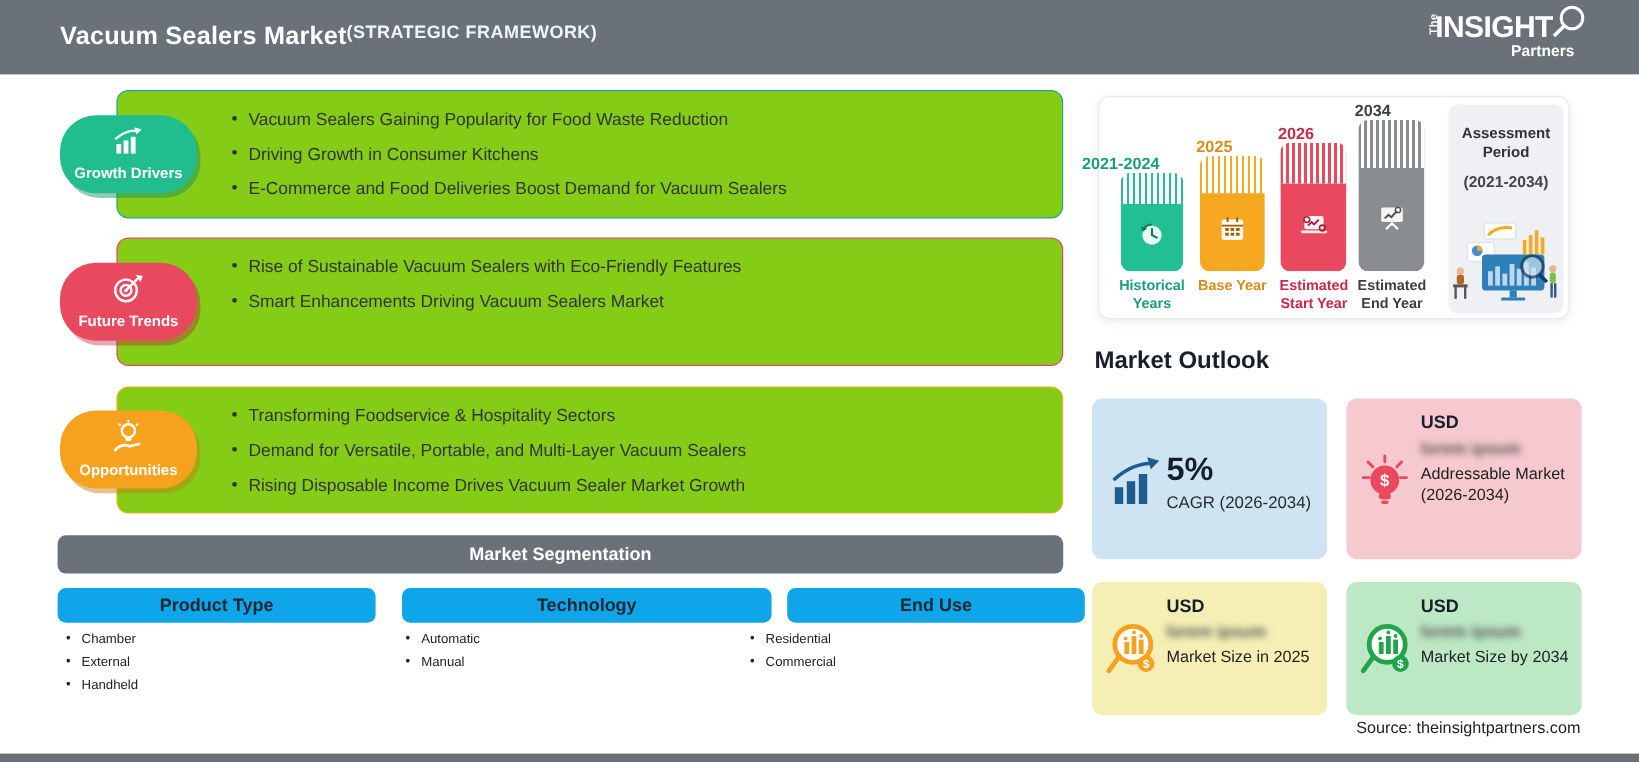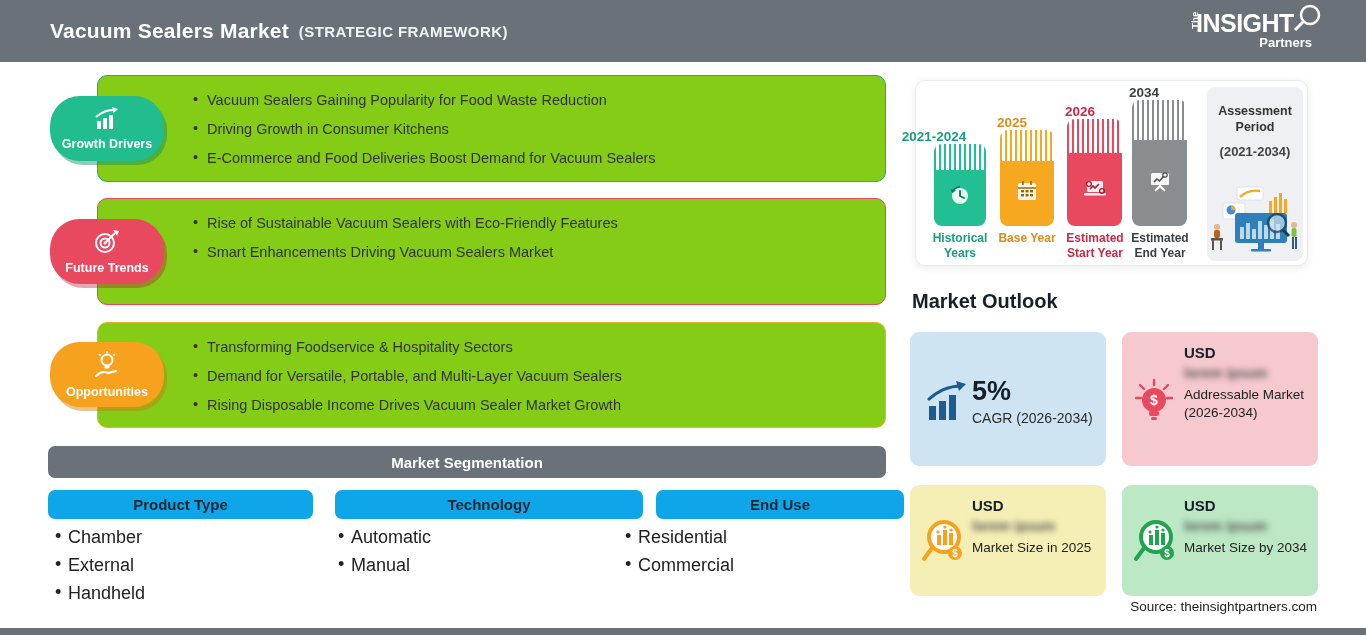--- a/index.html
+++ b/index.html
@@ -7,21 +7,21 @@
   body {
     font-family:"Liberation Sans","DejaVu Sans",sans-serif;
     background:#ffffff; position:relative; overflow:hidden;
   }
   
   .header {
     position:absolute; left:0; top:0; width:1366px; height:62px;
     background:#6a7179; display:flex; align-items:center; justify-content:space-between;
     padding:0 48px 0 50px;
   }
-  .title-wrap { display:flex; align-items:center; gap:10px; }
+  .title-wrap { display:flex; align-items:flex-start; }
   .title { color:#fff; font-size:21px; font-weight:700; letter-spacing:.2px; }
   .subtitle { color:#f2f4f6; font-size:15px; font-weight:600; letter-spacing:.4px; }
   .logo { position:relative; color:#fff; width:130px; height:48px; }
   .logo-the { position:absolute; left:-2px; top:8px; font-size:9px; font-weight:700; transform:rotate(-90deg); transform-origin:center; letter-spacing:.5px;}
   .logo-main { position:absolute; left:8px; top:2px; font-size:25px; font-weight:800; letter-spacing:-.5px; }
   .logo-sub { position:absolute; right:6px; top:28px; font-size:13px; font-weight:700; }
   .logo-glass { position:absolute; right:-6px; top:-4px; }
   
   .driver-box {
     position:absolute; left:97px; width:789px; height:107px;
@@ -44,21 +44,21 @@
     position:absolute; left:48px; top:446px; width:838px; height:32px;
     background:#6a7179; border-radius:7px; color:#fff; font-size:15px; font-weight:700;
     display:flex; align-items:center; justify-content:center;
   }
   .seg-col-header {
     position:absolute; top:490px; height:29px; background:#0ea5e9; border-radius:7px;
     display:flex; align-items:center; justify-content:center;
     font-size:15px; font-weight:700; color:#1b2733;
   }
   .seg-list { position:absolute; list-style:none; }
-  .seg-list li { font-size:18px; color:#222; margin-bottom:7px; position:relative; padding-left:13px; }
+  .seg-list li { font-size:11px; color:#222; margin-bottom:7px; position:relative; padding-left:13px; }
   .seg-list li::before { content:"•"; position:absolute; left:0; top:-1px; color:#222; }
   
   .timeline-card {
     position:absolute; left:915px; top:80px; width:393px; height:186px;
     background:#fff; border:1px solid #e8eaec; border-radius:10px;
     box-shadow:0 2px 8px rgba(0,0,0,.08);
   }
   .tbar { position:absolute; border-radius:8px; overflow:hidden; display:flex; flex-direction:column; }
   .tbar .stripes { height:32%; }
   .tbar .solid { flex:1; display:flex; align-items:center; justify-content:center; }

